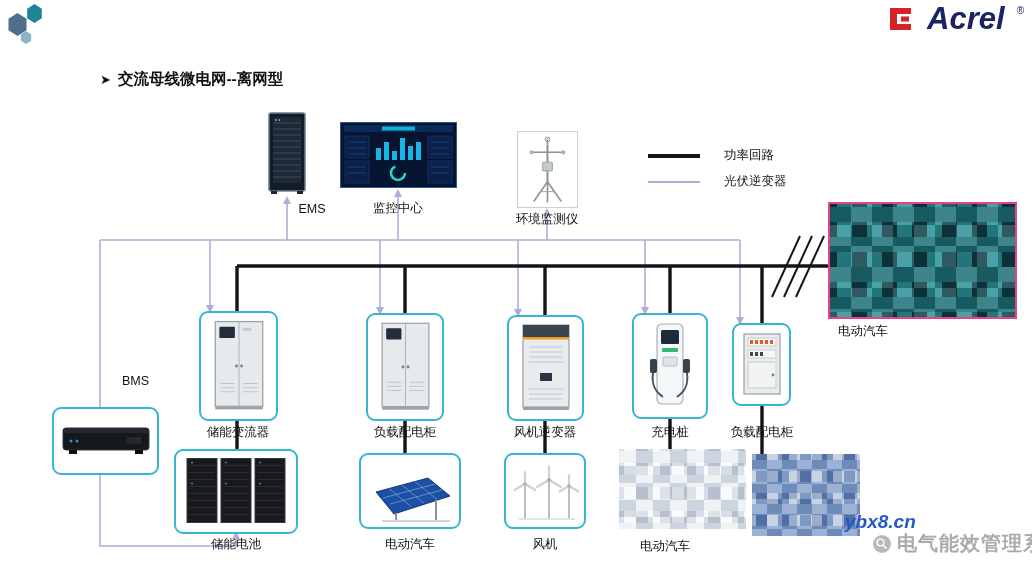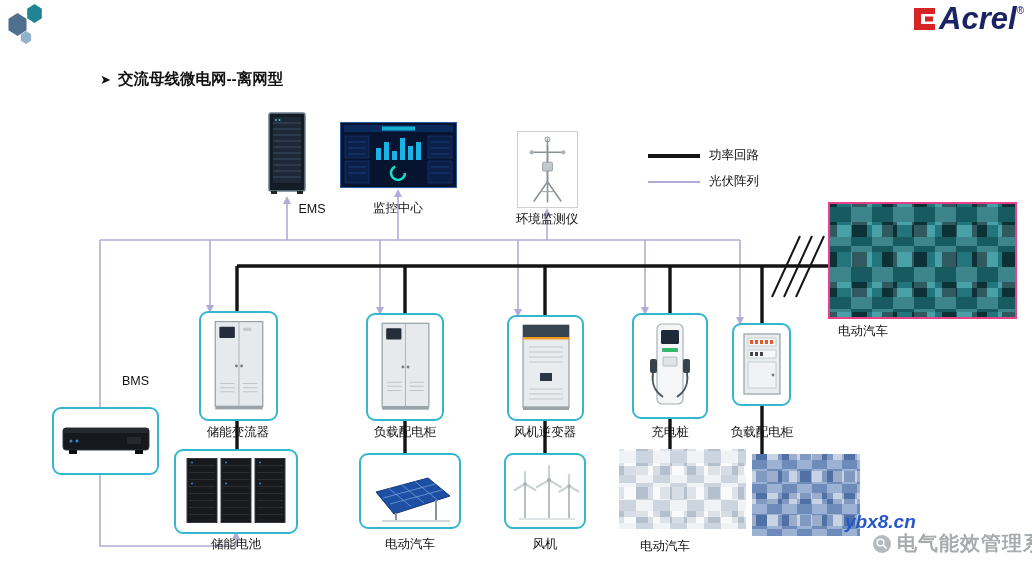--- a/index.html
+++ b/index.html
@@ -6,21 +6,21 @@
   body{background:#777;font-family:"Liberation Sans","DejaVu Sans",sans-serif}
   .slide{position:relative;width:1032px;height:564px;background:#ffffff;overflow:hidden;color:#111;margin:0 auto}
 
   
   .hexwrap{position:absolute;left:6px;top:2px;width:46px;height:46px}
   .hex{position:absolute;clip-path:polygon(50% 0,93% 25%,93% 75%,50% 100%,7% 75%,7% 25%)}
   .hex1{left:20px;top:2px;width:17px;height:19px;background:#1f8494}
   .hex2{left:1px;top:11px;width:21px;height:23px;background:#4f6f8f}
   .hex3{left:14px;top:29px;width:12px;height:13px;background:#8fb4c8}
   .title{position:absolute;left:55px;top:9px;font-size:23px;font-weight:700;letter-spacing:1px}
-  .acrel{position:absolute;right:8px;top:3px;display:flex;align-items:center;gap:0}
+  .acrel{position:absolute;right:8px;top:3px;display:flex;align-items:center;gap:12px}
   .acrel-text{font-size:31px;font-weight:800;font-style:italic;color:#1a2464;line-height:1}
   .acrel-reg{font-size:10px;color:#1a2464;align-self:flex-start;margin-top:2px}
 
   .subtitle{position:absolute;left:100px;top:69px;font-size:15.5px;font-weight:700;display:flex;align-items:center;gap:7px}
   .subtitle .arr{font-size:13px}
 
   
   .wires{position:absolute;left:0;top:0}
   .img{position:absolute;display:flex;align-items:center;justify-content:center;overflow:hidden;background:#fff}
   .cyanbox{position:absolute;display:flex;align-items:center;justify-content:center;background:#fff;border:2px solid #35b6cf;border-radius:9px;overflow:hidden}
@@ -39,21 +39,21 @@
     repeating-conic-gradient(rgba(120,140,170,.25) 0% 25%, rgba(255,255,255,.35) 0% 50%) 0 0/34px 34px,
     repeating-conic-gradient(#e8ecf0 0% 25%, #c9d2da 0% 50%, #f6f8fa 0% 75%, #aebccb 0%) 5px 2px/24px 24px,
     #dde3e9}
   .mosaic-load{background:
     repeating-conic-gradient(rgba(255,255,255,.22) 0% 25%, rgba(30,60,120,.18) 0% 50%) 0 0/30px 30px,
     repeating-conic-gradient(#7f9cc8 0% 25%, #b7c6de 0% 50%, #5b7cb0 0% 75%, #dfe7f2 0%) 4px 6px/22px 22px,
     #9fb4d4}
 
   
   .legend{position:absolute;left:648px;top:147px;display:flex;flex-direction:column;gap:9px}
-  .legend-row{display:flex;align-items:center;gap:9px;font-size:12.5px}
+  .legend-row{display:flex;align-items:center;gap:24px;font-size:12.5px}
   .lg-line{display:inline-block;width:52px}
   .lg-power{height:4px;background:#141414}
   .lg-monitor{height:2px;background:#b3aad8}
 
   
   .wm-site{position:absolute;left:845px;top:511px;font-size:19px;font-weight:700;font-style:italic;color:#2456cc}
   .wm-brand{position:absolute;left:872px;top:530px;display:flex;align-items:center;gap:5px;white-space:nowrap}
   .wm-brand-text{font-size:20px;font-weight:700;color:#a8abae;letter-spacing:1px}
 </style>
 </head>
@@ -126,21 +126,21 @@
     </g>
   </svg>
 
   <div class="legend">
     <div class="legend-row">
       <i class="lg-line lg-power"></i>
       <span>功率回路</span>
     </div>
     <div class="legend-row">
       <i class="lg-line lg-monitor"></i>
-      <span>光伏阵列</span>
+      <span>光伏逆变器</span>
     </div>
   </div>
 
   <figure class="img" style="left:263px;top:111px;width:48px;height:84px">
     <svg width="48" height="83" viewBox="0 0 48 83">
       <rect x="6" y="1" width="36" height="78" rx="2" fill="#141c26" stroke="#6b7d8f" stroke-width="1.5"></rect>
       <rect x="10" y="5" width="28" height="66" fill="#1d2936"></rect>
       <g stroke="#3d4f63" stroke-width="1">
         <line x1="10" y1="11" x2="38" y2="11"></line>
           <line x1="10" y1="17" x2="38" y2="17"></line>

